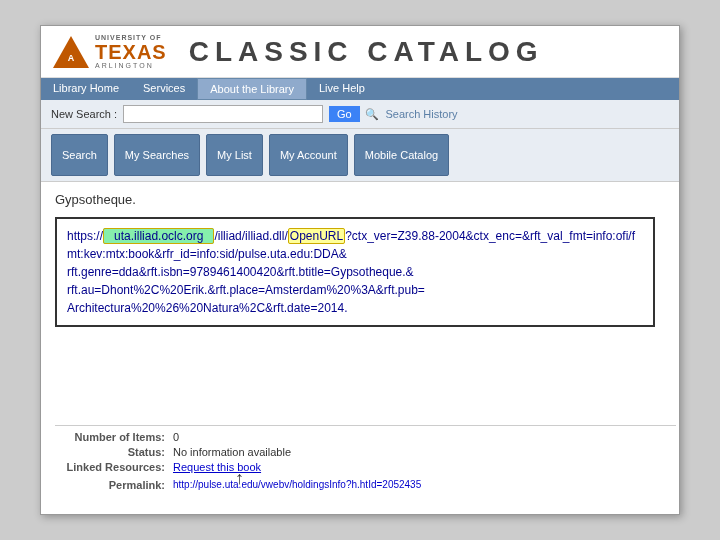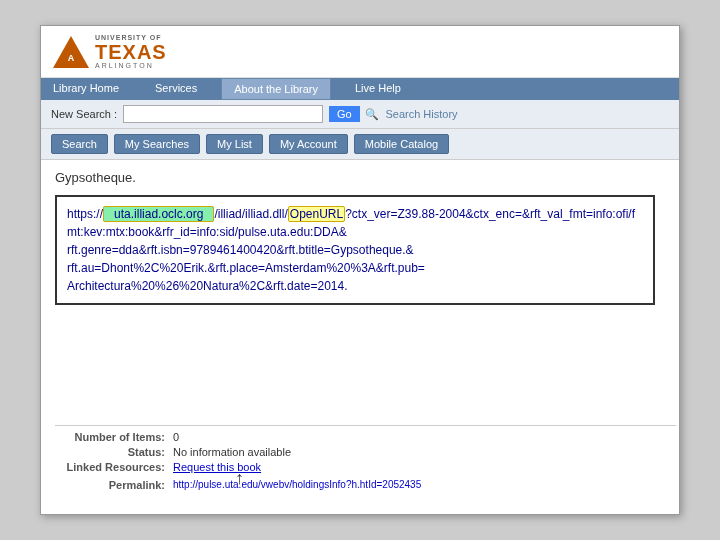--- a/index.html
+++ b/index.html
@@ -71,21 +71,21 @@
       font-weight: bold;
       color: #444;
       letter-spacing: 6px;
       text-transform: uppercase;
       margin-left: 10px;
     }
     
     .nav-bar {
       background: #5b7fa6;
       display: flex;
-      gap: 12px;
+      gap: 0;
     }
     .nav-item {
       color: white;
       padding: 4px 12px;
       font-size: 11px;
       cursor: pointer;
       white-space: nowrap;
     }
     .nav-item.about {
       background: #8faacc;
@@ -137,21 +137,21 @@
       background: #e8edf3;
       padding: 5px 10px;
       display: flex;
       gap: 6px;
       border-bottom: 1px solid #ccc;
     }
     .action-btn {
       background: #5b7fa6;
       color: white;
       border: 1px solid #4a6a90;
-      padding: 3px 10px;
+      padding: 14px 10px;
       font-size: 11px;
       cursor: pointer;
       border-radius: 2px;
     }
     
     .content-area {
       flex: 1;
       padding: 10px 14px;
       position: relative;
       overflow: hidden;
@@ -242,20 +242,21 @@
       <div style="position:relative;display:flex;align-items:center;justify-content:center;">
         <div class="logo-triangle"></div>
         <span style="position:absolute;color:white;font-weight:bold;font-size:9px;bottom:5px;">A</span>
       </div>
       <div class="logo-text-block">
         <span class="logo-univ">UNIVERSITY OF</span>
         <span class="logo-texas">TEXAS</span>
         <span class="logo-arlington">ARLINGTON</span>
       </div>
     </div>
+    <div class="catalog-title">CLASSIC CATALOG</div>
   </div>
 
   <div class="nav-bar">
     <div class="nav-item">Library Home</div>
     <div class="nav-item">Services</div>
     <div class="nav-item about">About the Library</div>
     <div class="nav-item">Live Help</div>
   </div>
 
   <div class="search-bar">

